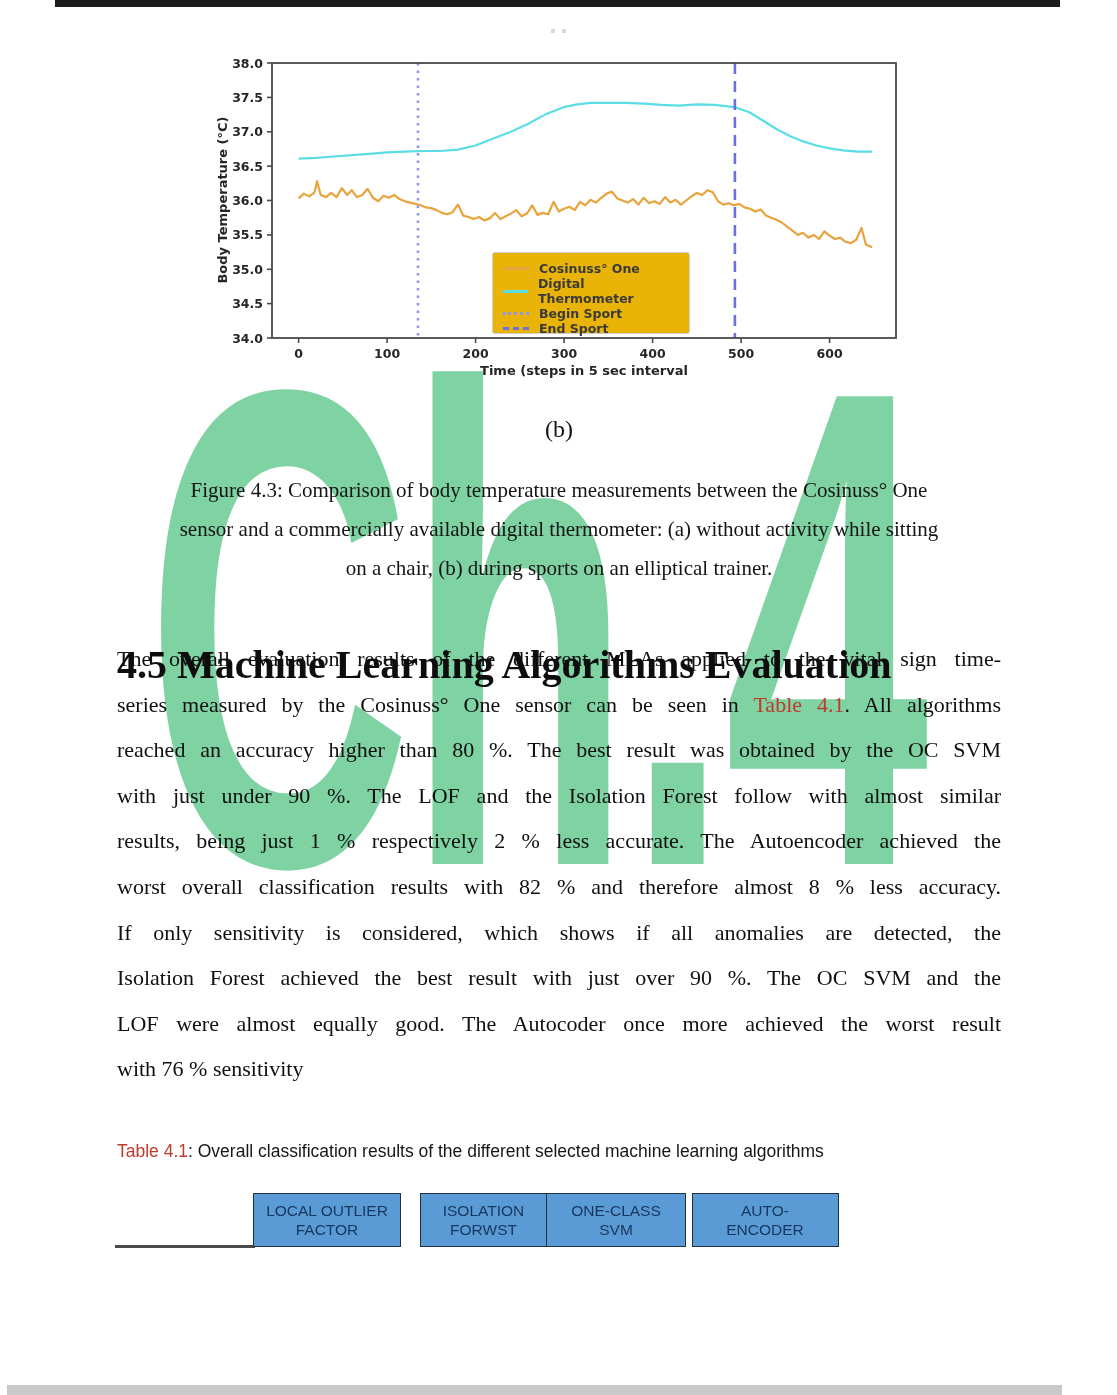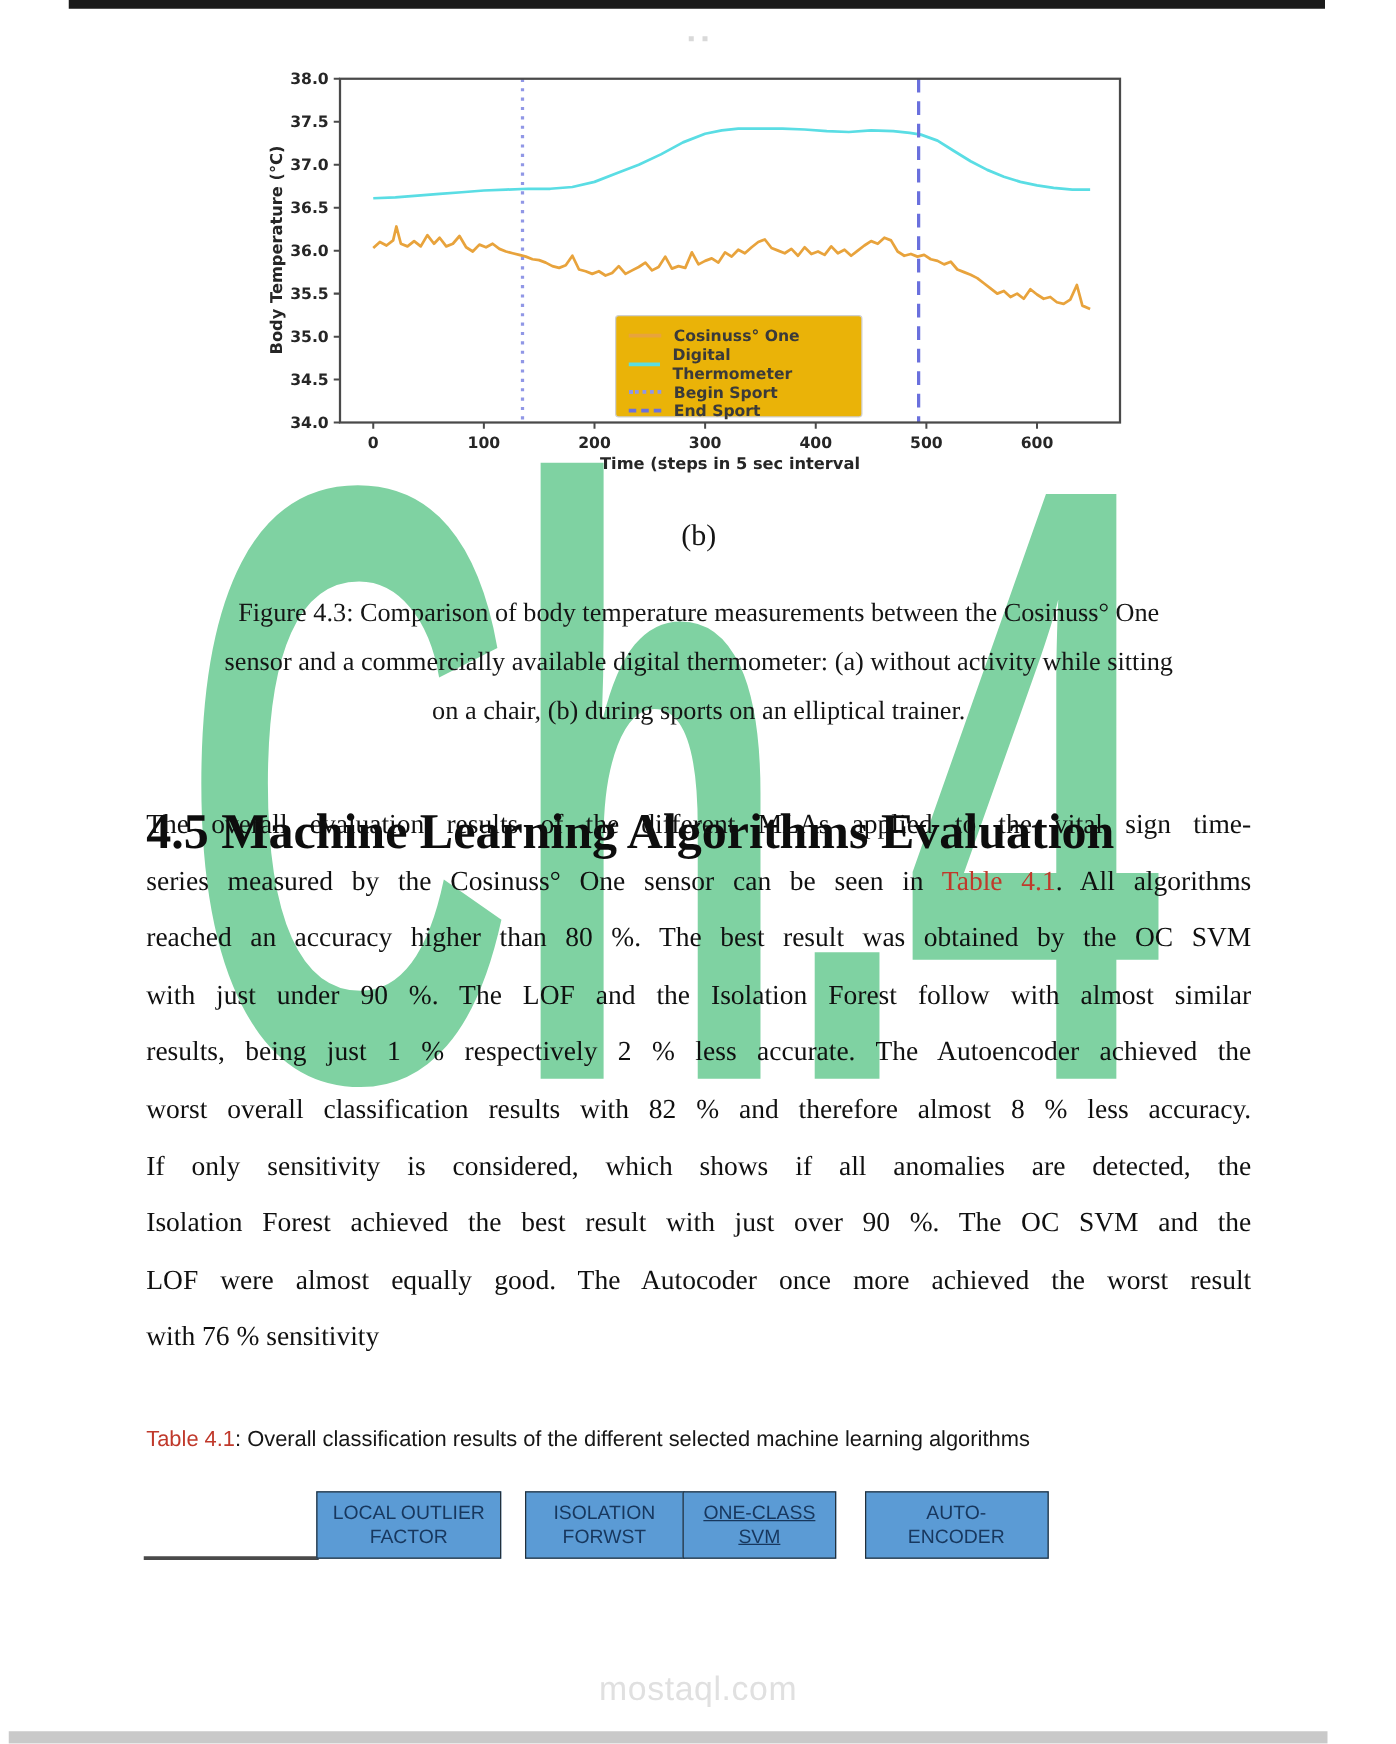--- a/index.html
+++ b/index.html
@@ -45,21 +45,21 @@
 
   .tabcap{position:absolute;left:117px;top:1141px;font-family:"Liberation Sans",sans-serif;
           font-size:17.5px;color:#161616;}
   .tabcap .ref{font-weight:400;}
 
   .lead-line{position:absolute;left:115px;top:1245px;width:140px;height:2.5px;background:#4a4a4a;}
   .hcell{position:absolute;top:1193px;height:54px;box-sizing:border-box;background:#5b9bd5;
          border:1.6px solid #22303c;display:flex;flex-direction:column;align-items:center;
          justify-content:center;font-family:"Liberation Sans",sans-serif;font-size:15.5px;
          line-height:19px;color:#17375e;text-align:center;}
-  .c1{left:253px;width:148px;} .c2{left:419.5px;width:128px;align-items:center;} .c3{left:546px;width:123px;text-decoration:underline;}
+  .c1{left:253px;width:148px;} .c2{left:419.5px;width:128px;align-items:center;} .c3{left:546px;width:140px;}
   .c4{left:691.5px;width:147px;}
 
   .brand-ar{position:absolute;left:0;top:1287px;width:1117px;text-align:center;direction:rtl;
             font-family:"DejaVu Sans",sans-serif;font-weight:700;font-size:46px;color:#e2e2e2;}
   .brand-en{position:absolute;left:0;top:1336px;width:1117px;text-align:center;
             font-family:"Liberation Sans",sans-serif;font-size:27px;color:#e0e0e0;letter-spacing:.5px;}
 </style>
 </head>
 <body>
 
@@ -170,17 +170,16 @@
     </div>
     <div class="hcell c3">
       <div>ONE-CLASS</div>
       <div>SVM</div>
     </div>
     <div class="hcell c4">
       <div>AUTO-</div>
       <div>ENCODER</div>
     </div>
 
-    <div class="brand-en">mostaql.com</div>
   </div>
 
   <div class="botbar"></div>
 </div>
 
 </body></html>

